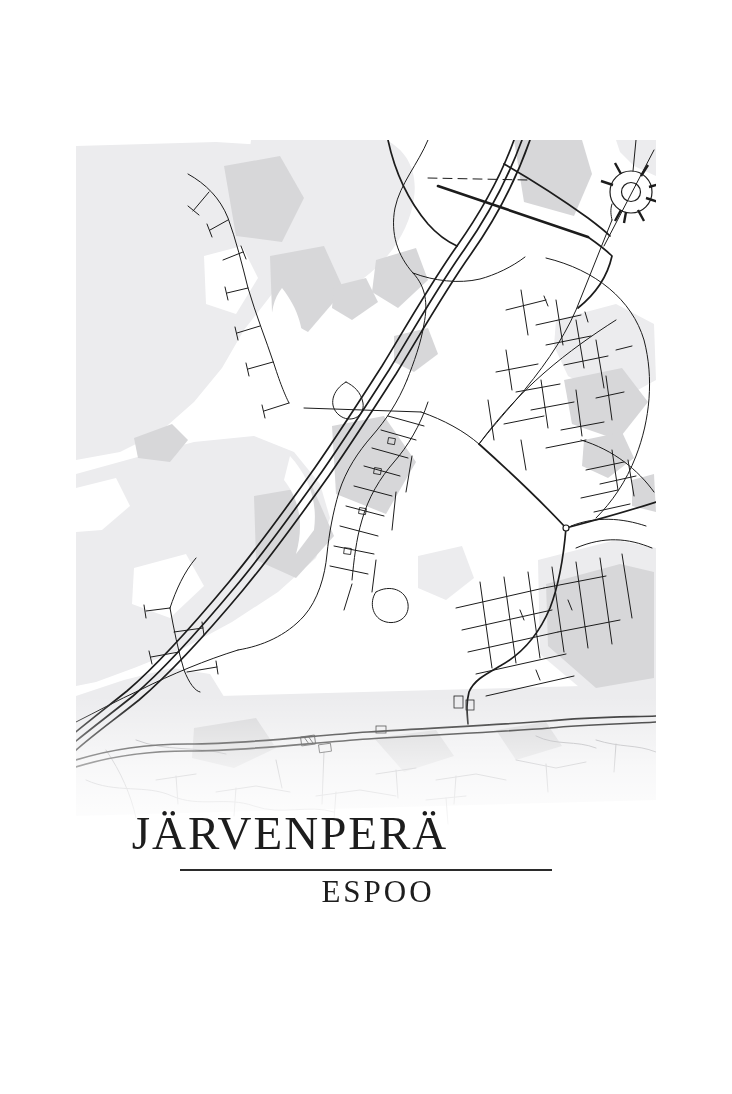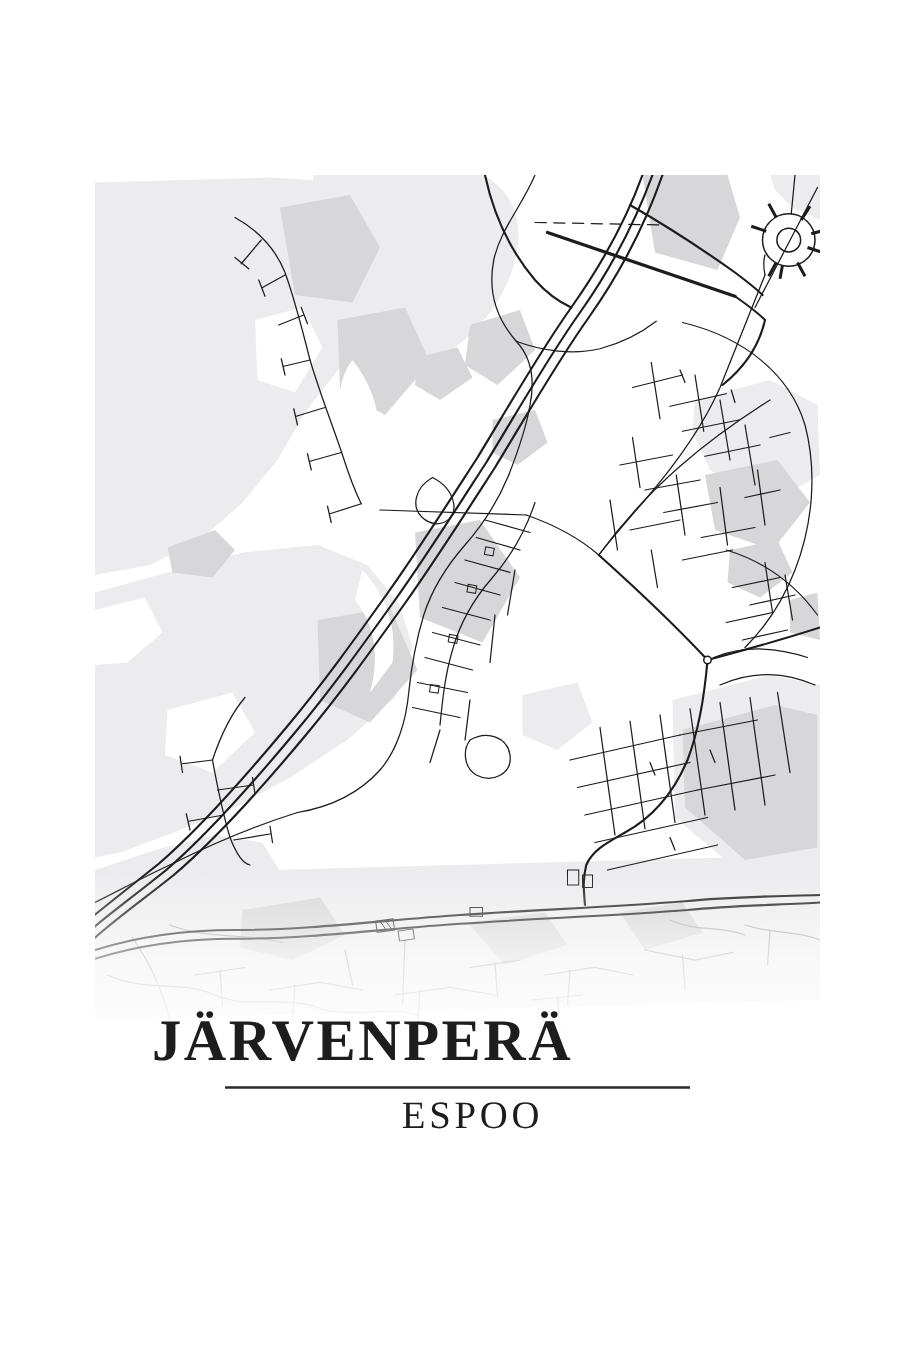--- a/index.html
+++ b/index.html
@@ -6,21 +6,21 @@
     --paper:#ffffff; --land-light:#ececee; --land-mid:#d7d7d9;
     --road:#1c1c1c; --road-faded:#a9a9ad; --ink:#1d1d1d; --divider:#2b2b2b;
   }
   *{margin:0;padding:0;box-sizing:border-box;}
   body{background:#fff;font-family:"Liberation Serif", serif;}
   .poster{position:relative;width:732px;height:1094px;background:var(--paper);overflow:hidden;}
   .map-area{position:absolute;left:76px;top:140px;width:580px;height:695px;}
   .map-area svg{display:block;width:580px;height:695px;}
   .caption{position:absolute;left:0;top:0;width:732px;}
   .title{position:absolute;top:810px;left:0;width:580px;text-align:center;
-         font-size:47px;font-weight:700;letter-spacing:2px;color:var(--ink);line-height:1;}
+         font-size:47px;font-weight:400;letter-spacing:2px;color:var(--ink);line-height:1;}
   .divider{position:absolute;top:869px;left:180px;width:372px;height:2px;background:var(--divider);}
   .subtitle{position:absolute;top:876px;left:12px;width:732px;text-align:center;
          font-size:31px;font-weight:400;letter-spacing:3px;color:var(--ink);line-height:1;}
   .ll{fill:var(--land-light);stroke:none;}
   .lm{fill:var(--land-mid);stroke:none;}
   .wh{fill:var(--paper);stroke:none;}
   .rf{fill:none;stroke:var(--road-faded);stroke-width:1;stroke-linecap:round;}
   .rm{fill:none;stroke:var(--road);stroke-width:1;stroke-linecap:round;stroke-linejoin:round;}
   .ra{fill:none;stroke:var(--road);stroke-width:1.7;stroke-linecap:round;stroke-linejoin:round;}
   .rh{fill:none;stroke:var(--road);stroke-width:1.7;stroke-linecap:round;stroke-linejoin:round;}

